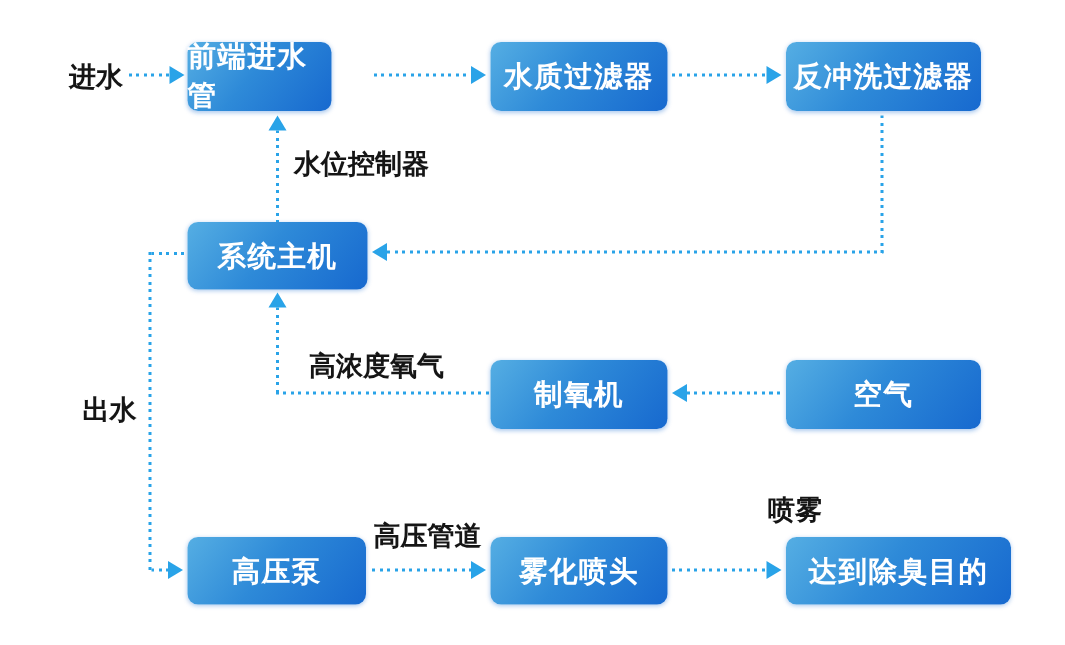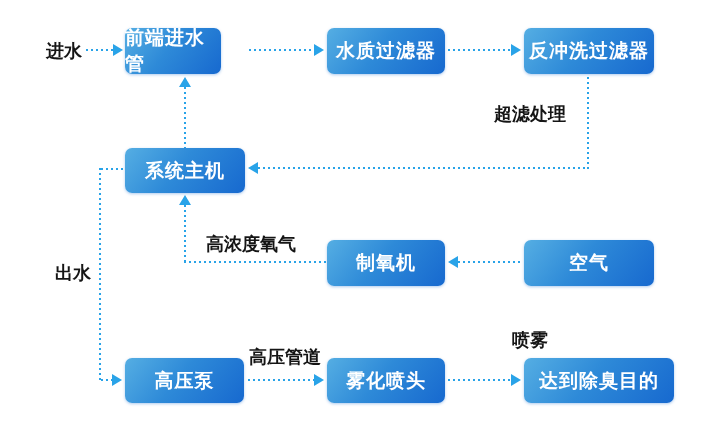--- a/index.html
+++ b/index.html
@@ -59,21 +59,21 @@
   <div class="node" style="left:125px;top:148px;width:120px;height:45px;">系统主机</div>
 
   <div class="node" style="left:327px;top:240px;width:118px;height:46px;">制氧机</div>
   <div class="node" style="left:524px;top:240px;width:130px;height:46px;">空气</div>
 
   <div class="node" style="left:125px;top:358px;width:119px;height:45px;">高压泵</div>
   <div class="node" style="left:327px;top:358px;width:118px;height:45px;">雾化喷头</div>
   <div class="node" style="left:524px;top:358px;width:150px;height:45px;">达到除臭目的</div>
 
   <div class="edge-label" style="left:46px;top:39px;">进水</div>
-  <div class="edge-label" style="left:494px;top:102px;">超滤处理</div>
+  <div class="edge-label" style="left:196px;top:97px;">水位控制器</div>
   <div class="edge-label" style="left:55px;top:261px;">出水</div>
   <div class="edge-label" style="left:206px;top:232px;">高浓度氧气</div>
   <div class="edge-label" style="left:249px;top:345px;font-family:Liberation Mono, monospace;">高压管道</div>
   <div class="edge-label" style="left:464px;top:328px;padding-left:48px;">喷雾</div>
 
   <div class="h-line" style="left:86px;top:49px;width:28px;"></div>
   <div class="arrow right" style="left:113px;top:44px;"></div>
 
   <div class="h-line" style="left:249px;top:49px;width:66px;"></div>
   <div class="arrow right" style="left:314px;top:44px;"></div>

